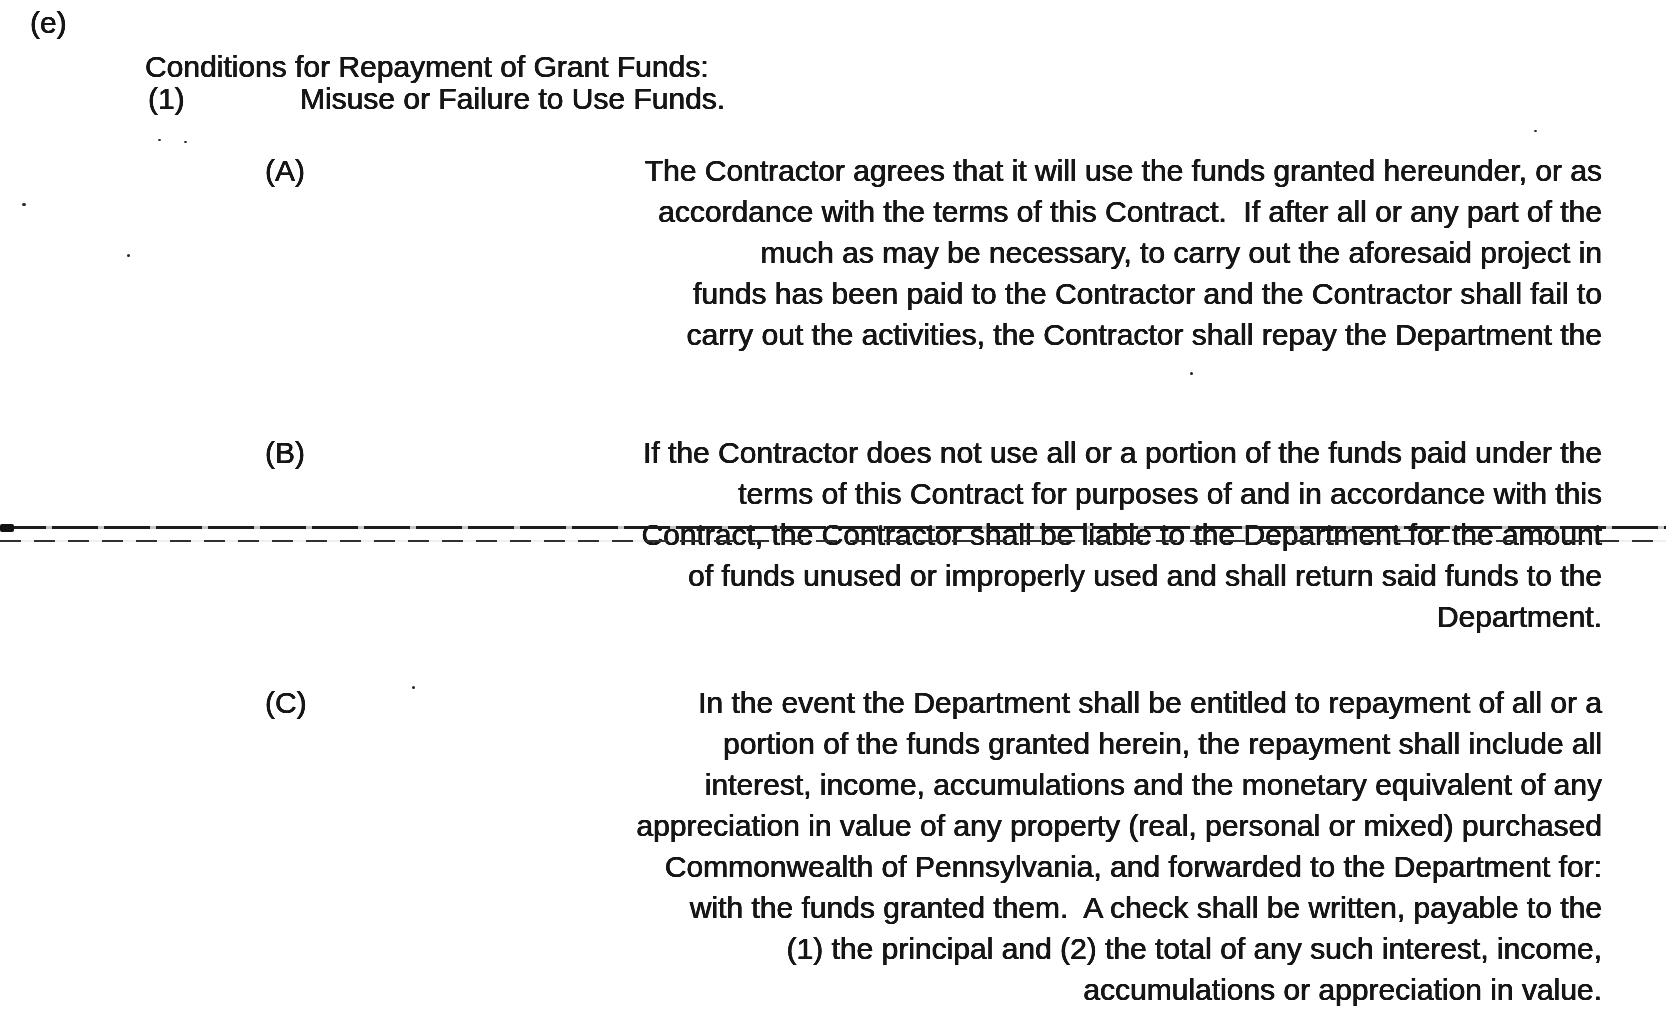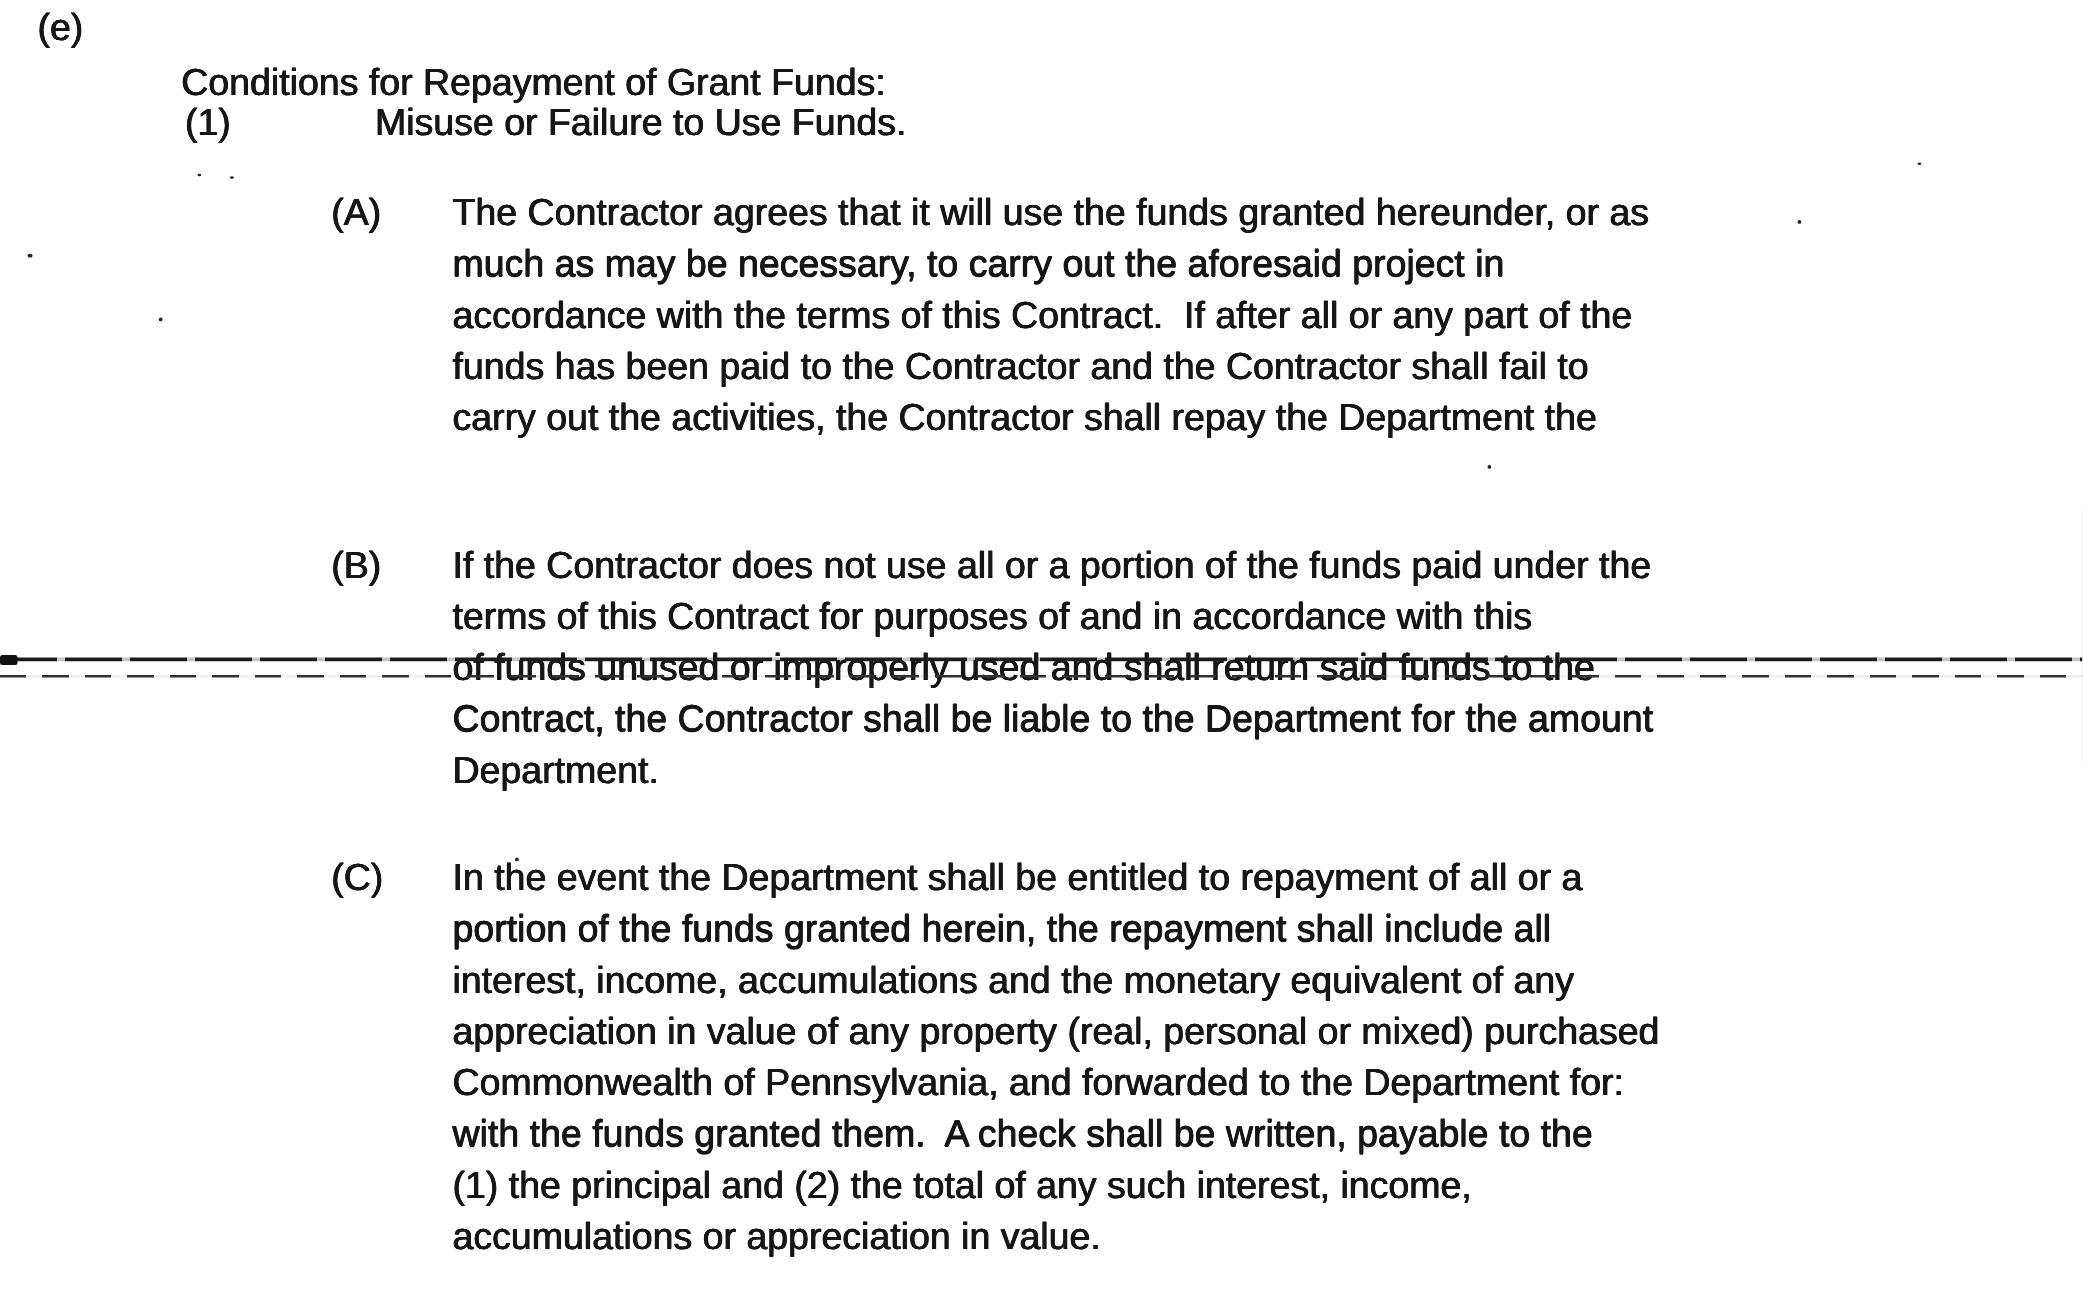--- a/index.html
+++ b/index.html
@@ -28,21 +28,21 @@
   .lbl-e   { position: absolute; left: 30px;  top: 0; }
   .txt-heading { position: absolute; left: 145px; top: 0; margin-top: 44px; }
 
   
   .lbl-1   { position: absolute; left: 148px; top: 0; }
   .txt-sub { position: absolute; left: 255px; top: 0; margin-left: 45px; }
 
   
   .lbl-item { position: absolute; left: 265px; top: 0; }
   .lines    { position: absolute; left: 362px; top: 0; width: 1240px; }
-  .line     { height: 41px; }
+  .line     { height: 41px; text-align: right; }
 
   
   .artifact { position: absolute; left: 0; width: 1666px; pointer-events: none; }
   .artifact-1 {
     top: 526px; height: 3px;
     background: repeating-linear-gradient(90deg,
       #1c1c1c 0px, #1c1c1c 46px,
       rgba(28,28,28,0.25) 46px, rgba(28,28,28,0.25) 52px);
   }
   .artifact-2 {
@@ -76,34 +76,34 @@
 
   <div class="row" style="top:78px">
     <span class="lbl lbl-1">(1)</span>
     <span class="txt txt-sub">Misuse or Failure to Use Funds.</span>
   </div>
 
   <div class="para" style="top:150px">
     <span class="lbl lbl-item">(A)</span>
     <div class="lines">
       <div class="line">The Contractor agrees that it will use the funds granted hereunder, or as</div>
+      <div class="line">accordance with the terms of this Contract.  If after all or any part of the</div>
       <div class="line">much as may be necessary, to carry out the aforesaid project in</div>
-      <div class="line">accordance with the terms of this Contract.  If after all or any part of the</div>
       <div class="line">funds has been paid to the Contractor and the Contractor shall fail to</div>
       <div class="line">carry out the activities, the Contractor shall repay the Department the</div>
     </div>
   </div>
 
   <div class="para" style="top:432px">
     <span class="lbl lbl-item">(B)</span>
     <div class="lines">
       <div class="line">If the Contractor does not use all or a portion of the funds paid under the</div>
       <div class="line">terms of this Contract for purposes of and in accordance with this</div>
+      <div class="line">Contract, the Contractor shall be liable to the Department for the amount</div>
       <div class="line">of funds unused or improperly used and shall return said funds to the</div>
-      <div class="line">Contract, the Contractor shall be liable to the Department for the amount</div>
       <div class="line">Department.</div>
     </div>
   </div>
 
   <div class="para" style="top:682px">
     <span class="lbl lbl-item">(C)</span>
     <div class="lines">
       <div class="line">In the event the Department shall be entitled to repayment of all or a</div>
       <div class="line">portion of the funds granted herein, the repayment shall include all</div>
       <div class="line">interest, income, accumulations and the monetary equivalent of any</div>

